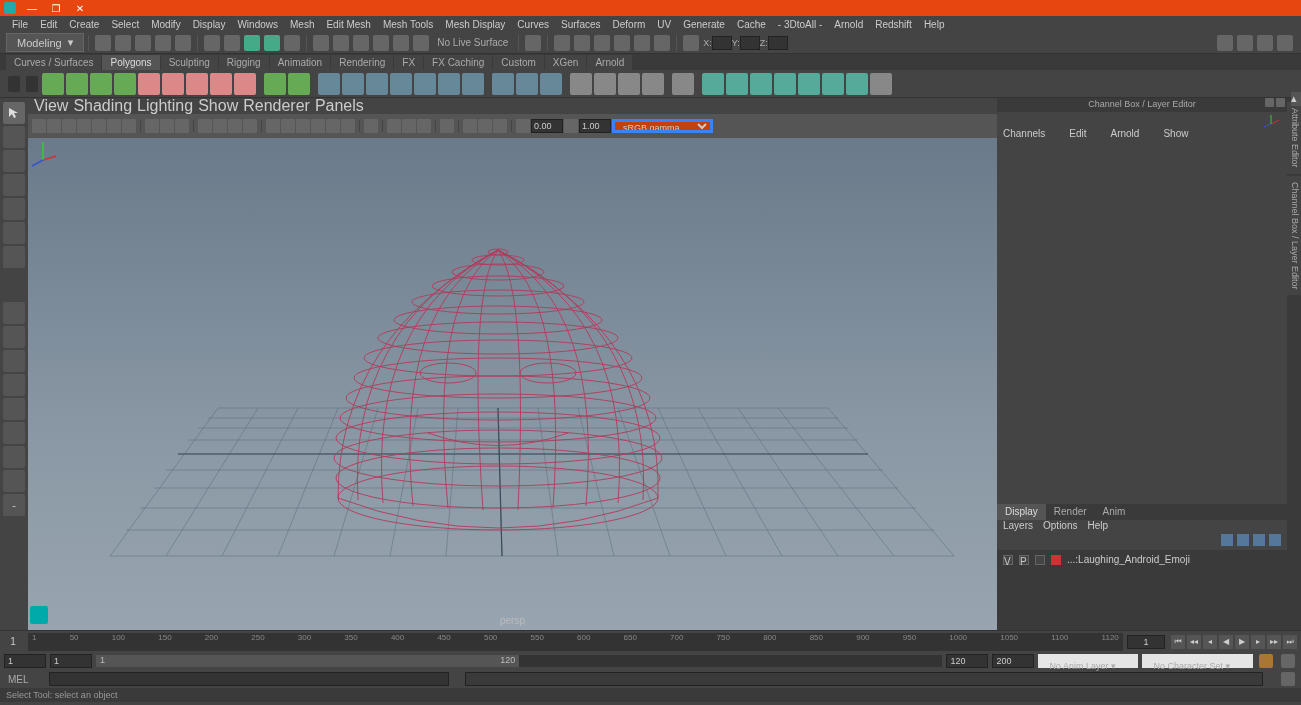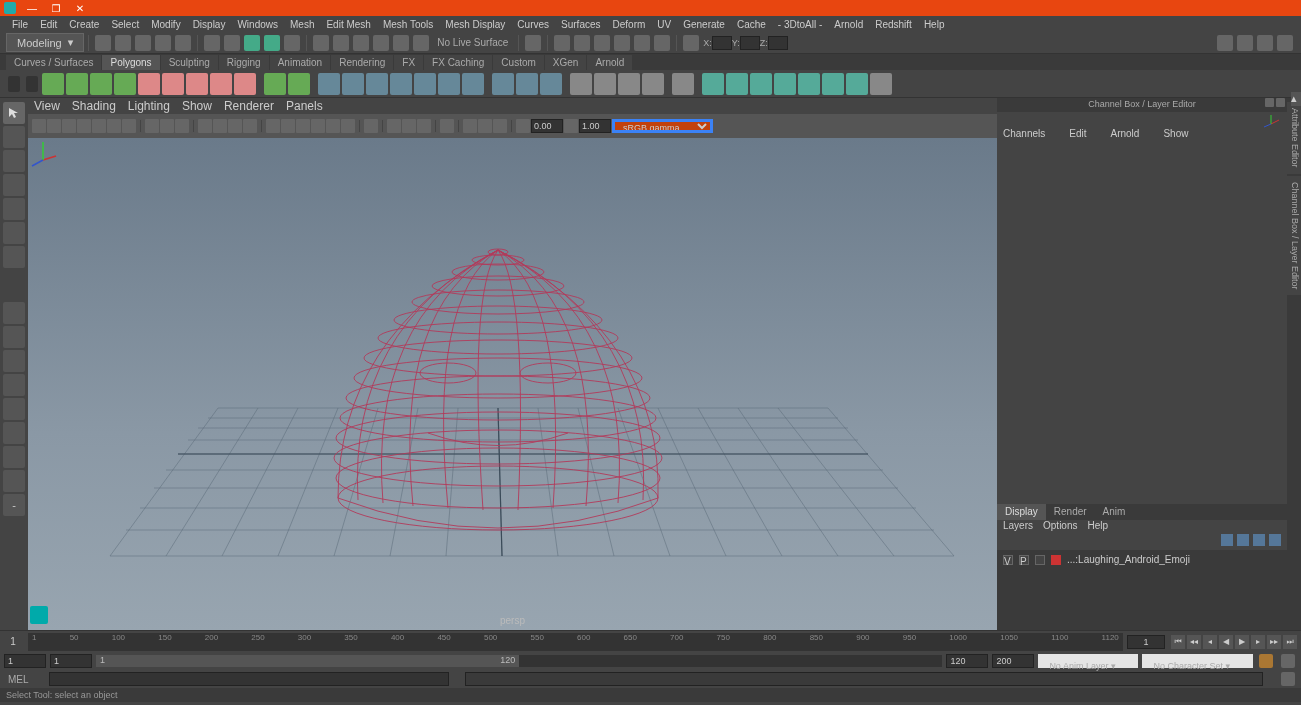--- a/index.html
+++ b/index.html
@@ -23,21 +23,21 @@
 .shicon.o{background:#d88}
 .shicon.b{background:#689}
 .shicon.g{background:#888}
 .shicon.t{background:#5a9}
 .shicon.grp{margin-left:6px}
 .main{display:flex;height:532px}
 .lefttool{width:28px;background:#444;display:flex;flex-direction:column;align-items:center;padding-top:4px;gap:2px}
 .ltool{width:22px;height:22px;background:#555;border-radius:2px;cursor:pointer;display:flex;align-items:center;justify-content:center}
 .ltool.active{background:#666}
 .viewport-area{flex:1;display:flex;flex-direction:column}
-.vpmenubar{height:16px;background:#444;display:flex;align-items:center;padding:0 6px;font-size:12px;gap:12px}
+.vpmenubar{height:16px;background:#444;display:flex;align-items:center;padding:0 6px;font-size:16px;gap:5px}
 .vpmenubar span{cursor:pointer}
 .vptoolbar{height:20px;background:#555;display:flex;align-items:center;padding:12px 4px;gap:1px}
 .vticon{width:14px;height:14px;background:#666;cursor:pointer;border-radius:1px}
 .vtsep{width:1px;height:12px;background:#444;margin:0 3px}
 .vtinput{width:32px;height:14px;background:#333;border:1px solid #222;color:#ccc;font-size:9px;padding:0 2px}
 .vtselect{height:14px;background:#c2410c;border:3px solid #3b82f6;color:#ccc;font-size:9px;padding:0 14px 0 4px}
 .viewport{flex:1;background:linear-gradient(180deg,#6a7a8a 0%,#8a98a5 60%,#98a5b0 100%);position:relative;overflow:hidden}
 .viewport svg{position:absolute;top:0;left:0}
 .axisgizmo{position:absolute;bottom:12px;left:18px;width:30px;height:30px}
 .mayalogo{position:absolute;bottom:6px;left:2px;width:18px;height:18px;background:#0aa;border-radius:2px}

